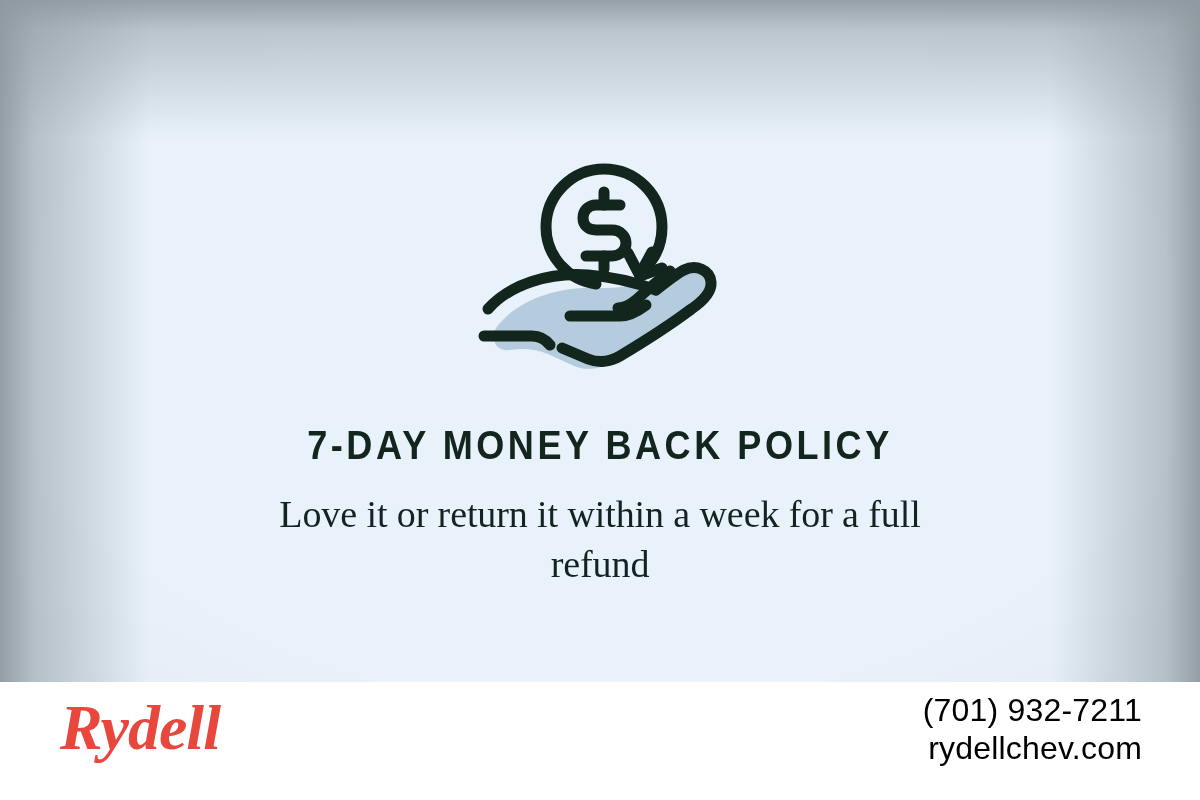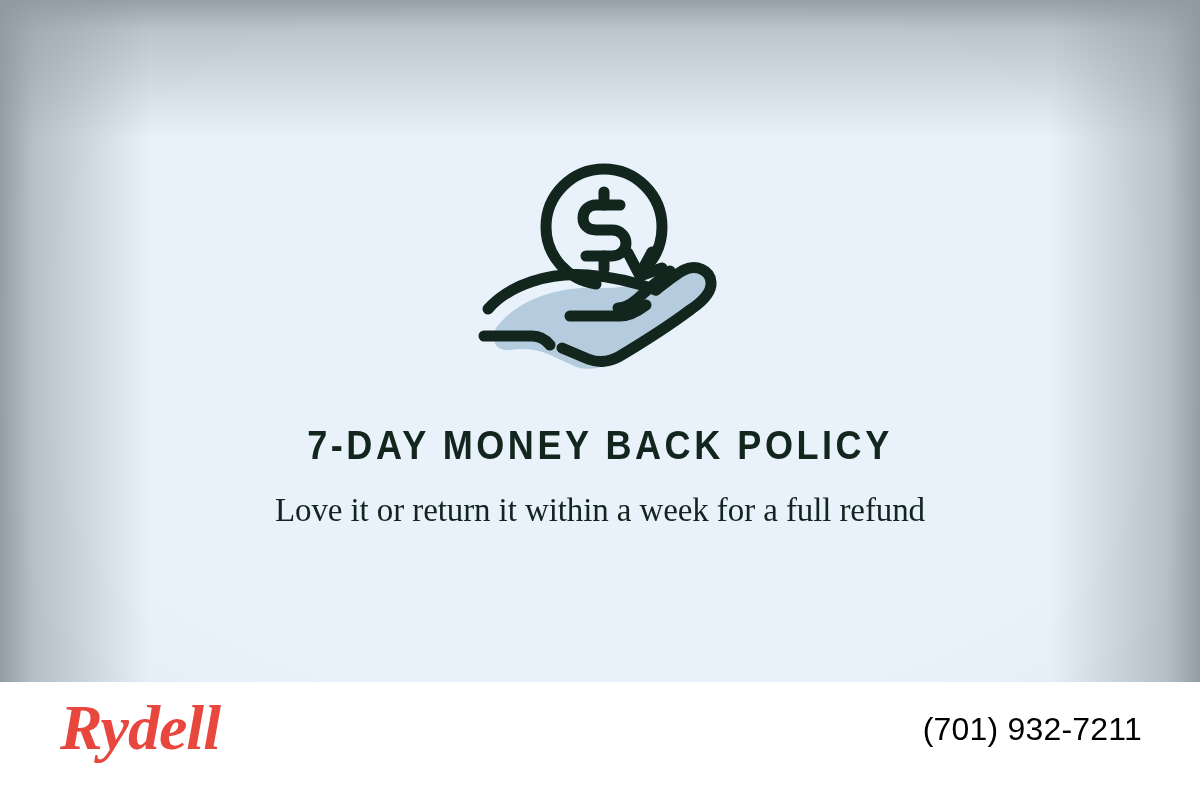--- a/index.html
+++ b/index.html
@@ -89,21 +89,21 @@
     color: #12261e;
     transform: scaleX(0.88);
     transform-origin: center center;
     white-space: nowrap;
   }
   .subhead {
     margin: 22px auto 0;
     max-width: 690px;
     font-family: "Liberation Serif", serif;
     font-weight: 400;
-    font-size: 33px;
+    font-size: 38px;
     line-height: 1.32;
     letter-spacing: -0.1px;
     color: #132420;
   }
 
   
   .footer-bar {
     position: absolute;
     left: 0;
     top: 682px;
@@ -232,16 +232,17 @@
 
   <div class="text-block">
     <h1 class="headline">7-DAY MONEY BACK POLICY</h1>
     <p class="subhead">Love it or return it within a week for a full refund</p>
   </div>
 
   <div class="footer-bar">
     <div class="brand-logo">Rydell</div>
     <div class="contact">
       <div class="contact-phone">(701) 932-7211</div>
+      <div class="contact-site">rydellchev.com</div>
     </div>
   </div>
 
 </div>
 
 </body></html>

